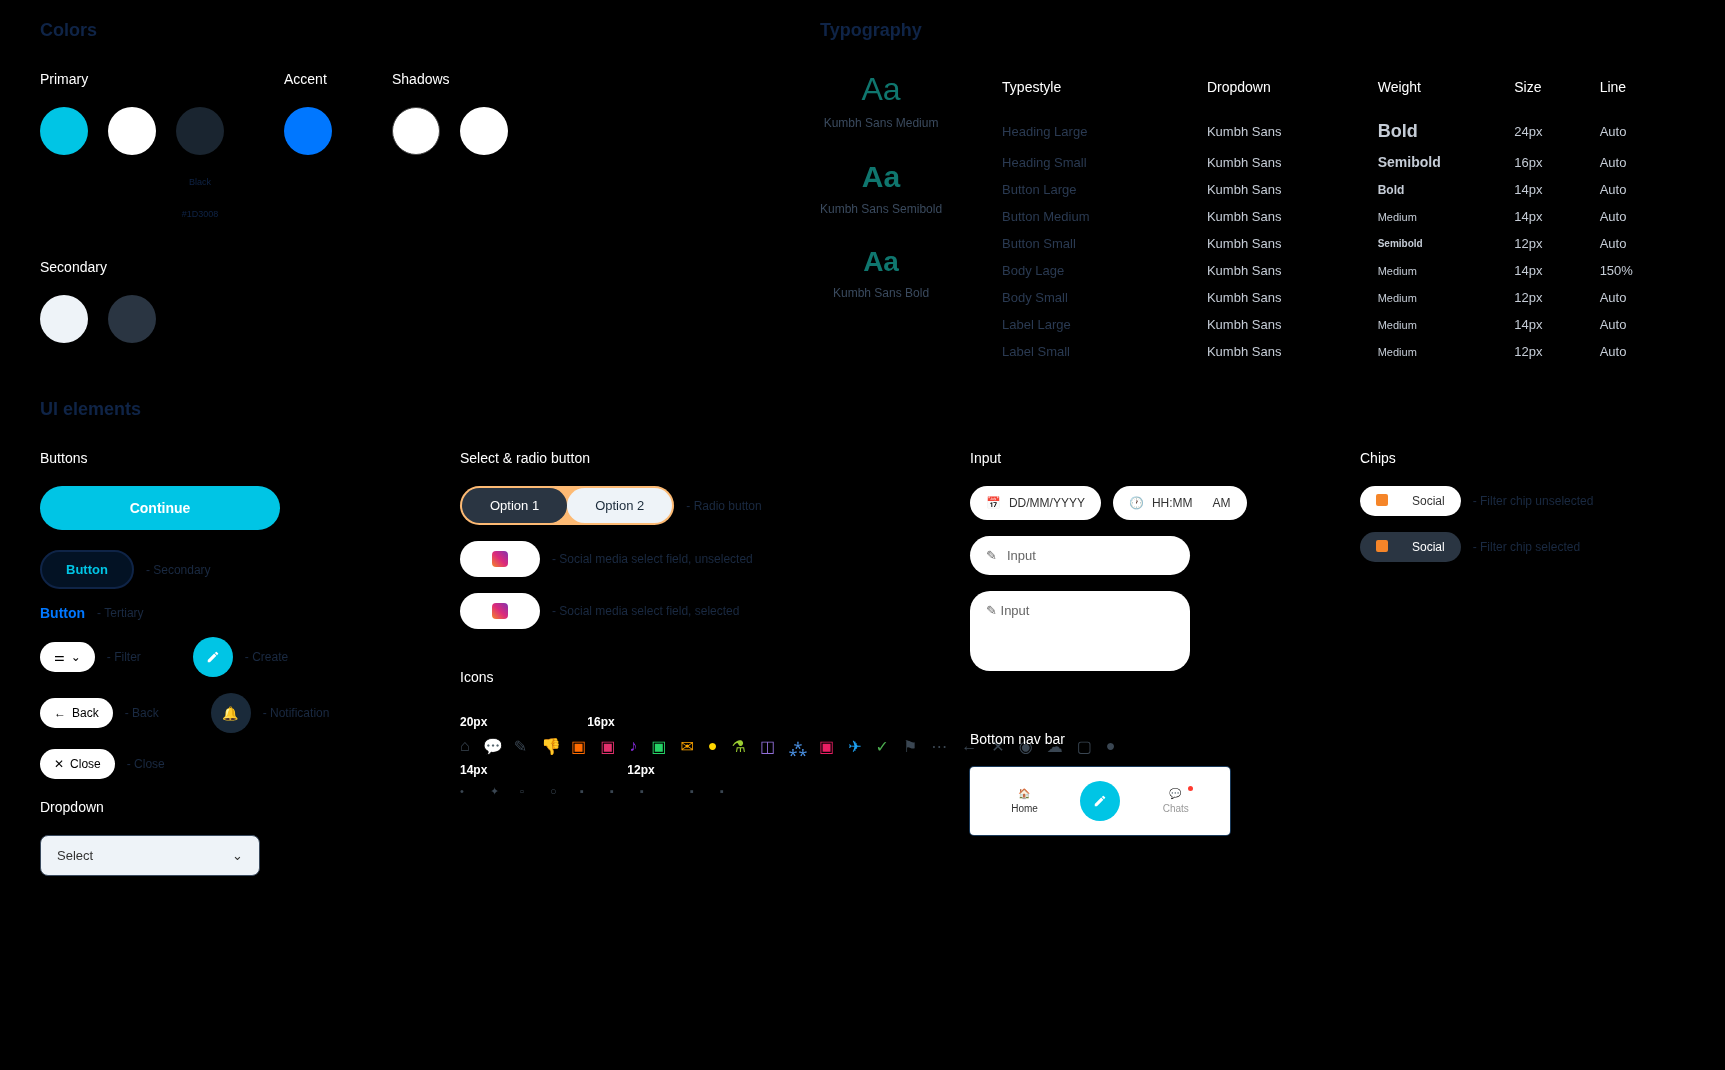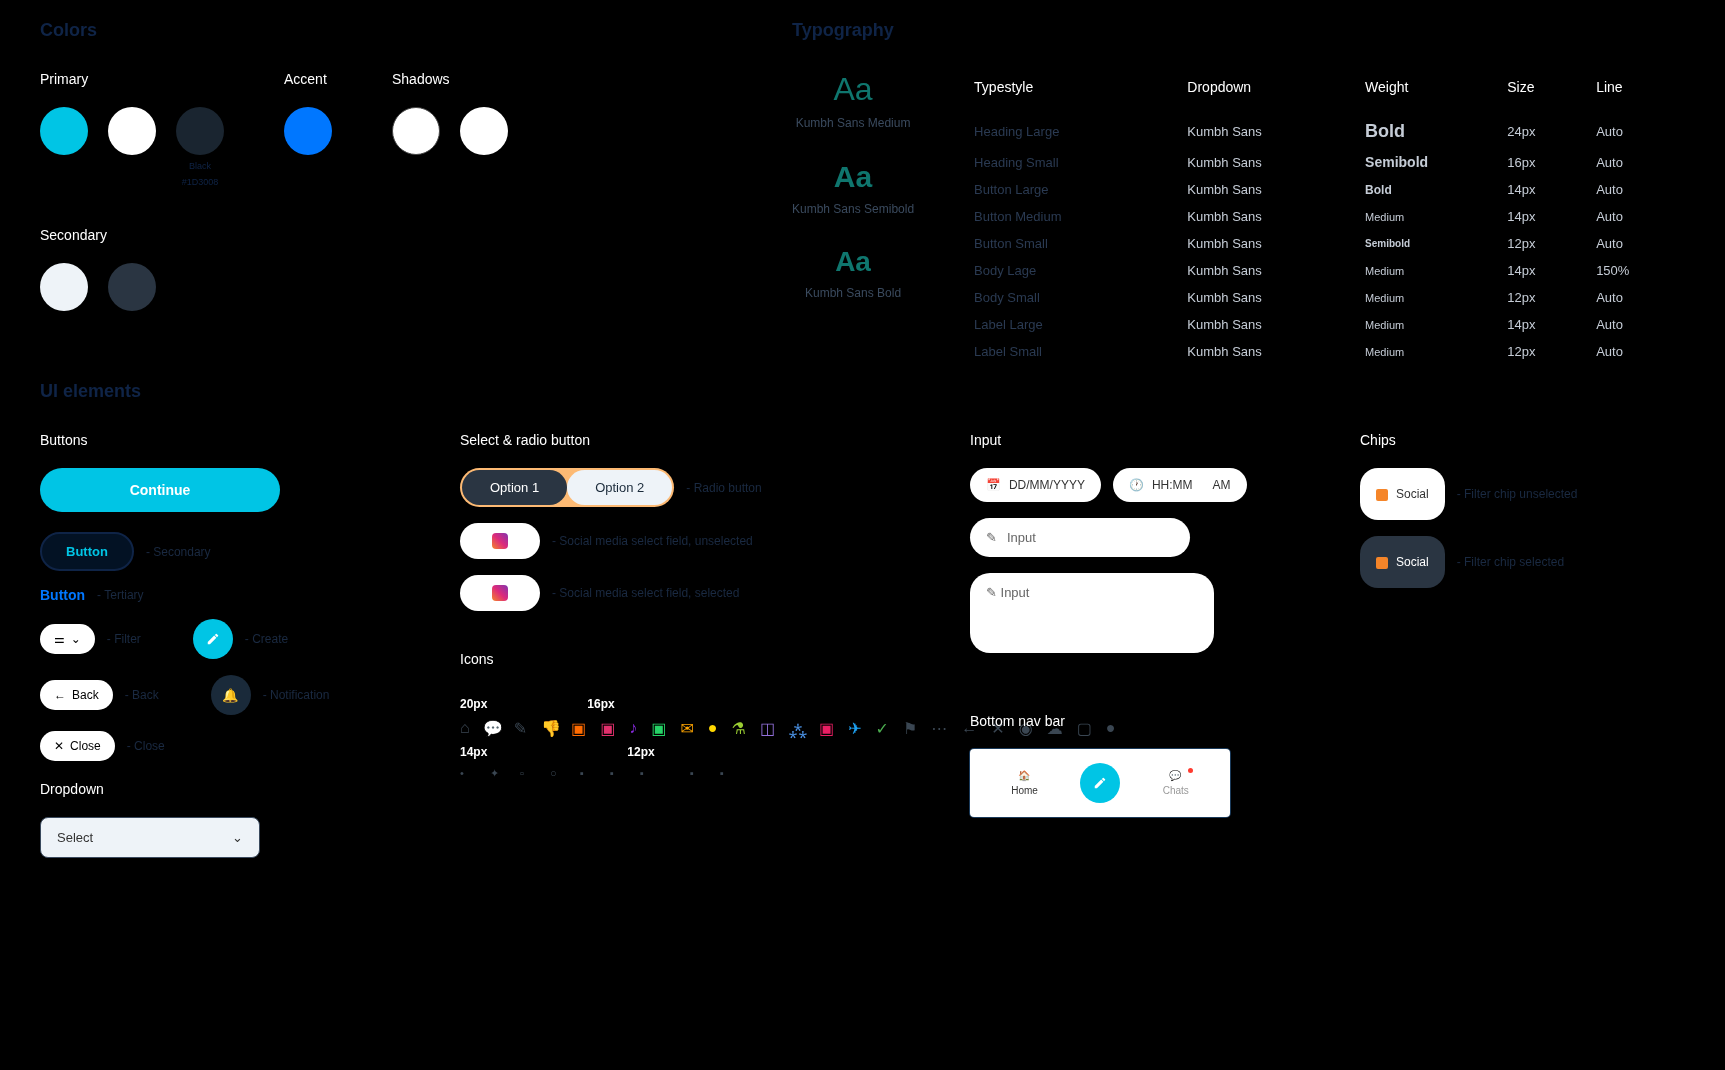--- a/index.html
+++ b/index.html
@@ -1,23 +1,23 @@
 <!DOCTYPE html>
 <html><head>
 <meta charset="utf-8">
 <style>
 *{box-sizing:border-box;margin:0;padding:0;font-family:-apple-system,BlinkMacSystemFont,'Segoe UI',sans-serif}
 body{background:#000;color:#fff;width:1725px;padding:20px 40px}
 .section-title{color:#0f2447;font-size:18px;font-weight:600;margin-bottom:30px}
-.top-row{display:flex;gap:52px}
+.top-row{display:flex;gap:80px}
 .colors-section{flex:0 0 700px}
 .sub-label{color:#fff;font-size:14px;font-weight:500;margin-bottom:20px}
 .swatch-row{display:flex;gap:20px;margin-bottom:40px}
 .swatch{width:48px;height:48px;border-radius:50%}
-.swatch-label{color:#0f2447;font-size:9px;text-align:center;margin-top:6px}
+.swatch-label{color:#0f2447;font-size:9px;text-align:center;margin-top:22px}
 .typography-section{flex:1}
 .typo-samples{display:flex;flex-direction:column;gap:30px;margin-right:40px}
 .typo-sample{text-align:center}
 .typo-aa{color:#0f766e;font-weight:700}
 .typo-caption{color:#3a4a5e;font-size:12px;margin-top:8px}
 .typo-flex{display:flex;gap:20px;align-items:flex-start}
 .typo-table{flex:1}
 .typo-header{display:grid;grid-template-columns:1.2fr 1fr 0.8fr 0.5fr 0.5fr;padding:8px 0;font-size:14px;font-weight:400;color:#fff;margin-bottom:12px}
 .typo-row{display:grid;grid-template-columns:1.2fr 1fr 0.8fr 0.5fr 0.5fr;padding:6px 0;font-size:13px;color:#2a3a52;align-items:center}
 .typo-row .c2,.typo-row .c4,.typo-row .c5{color:#c5ccd6}
@@ -34,22 +34,22 @@
 .btn-create{background:#00c5e5;color:#fff}
 .btn-notif{background:#1a2a3a;color:#4a5a6e}
 .radio-seg{display:inline-flex;background:#fdba74;border-radius:22px;padding:2px}
 .radio-opt{padding:10px 28px;border-radius:20px;font-size:13px;border:none;cursor:pointer}
 .radio-opt.active{background:#2a3542;color:#fff}
 .radio-opt.inactive{background:#eef3f8;color:#1a2a3a}
 .select-field{background:#fff;border-radius:20px;padding:10px 20px;display:inline-flex;align-items:center;justify-content:center;width:80px;height:36px;cursor:pointer}
 .ig-icon{width:16px;height:16px;background:linear-gradient(45deg,#f58529,#dd2a7b,#8134af);border-radius:4px}
 .input-pill{background:#fff;border-radius:20px;padding:10px 16px;display:inline-flex;align-items:center;gap:8px;color:#333;font-size:12px}
 .input-field{background:#fff;border-radius:20px;padding:12px 16px;display:flex;align-items:center;gap:10px;color:#666;font-size:13px;width:220px}
-.input-area{background:#fff;border-radius:20px;padding:12px 16px;color:#666;font-size:13px;width:244px;height:80px}
-.chip{border-radius:18px;padding:19px 16px;display:inline-flex;align-items:flex-end;gap:8px;font-size:12px;cursor:pointer}
+.input-area{background:#fff;border-radius:20px;padding:12px 16px;color:#666;font-size:13px;width:220px;height:80px}
+.chip{border-radius:18px;padding:8px 16px;display:inline-flex;align-items:flex-start;gap:24px;font-size:12px;cursor:pointer}
 .chip-unsel{background:#fff;color:#333}
 .chip-sel{background:#2a3542;color:#fff}
 .chip-icon{width:12px;height:12px;background:#f58529;border-radius:2px}
 .dropdown{background:#eef3f8;border:1px solid #3a4a5e;border-radius:8px;padding:12px 16px;width:220px;display:flex;justify-content:space-between;align-items:center;color:#333;font-size:13px;cursor:pointer}
 .icons-section{margin-top:40px}
 .icon-size-label{color:#fff;font-size:12px;font-weight:600;margin:10px 0 8px}
 .icon-row{display:flex;gap:14px;align-items:center}
 .ico{width:16px;height:16px;display:inline-block}
 .nav-bar{background:#fff;border-radius:4px;padding:14px 20px;display:flex;justify-content:space-around;align-items:center;width:260px;box-shadow:0 0 0 1px #1a3a5a}
 .nav-item{display:flex;flex-direction:column;align-items:center;gap:4px;font-size:10px;color:#333;cursor:pointer}

